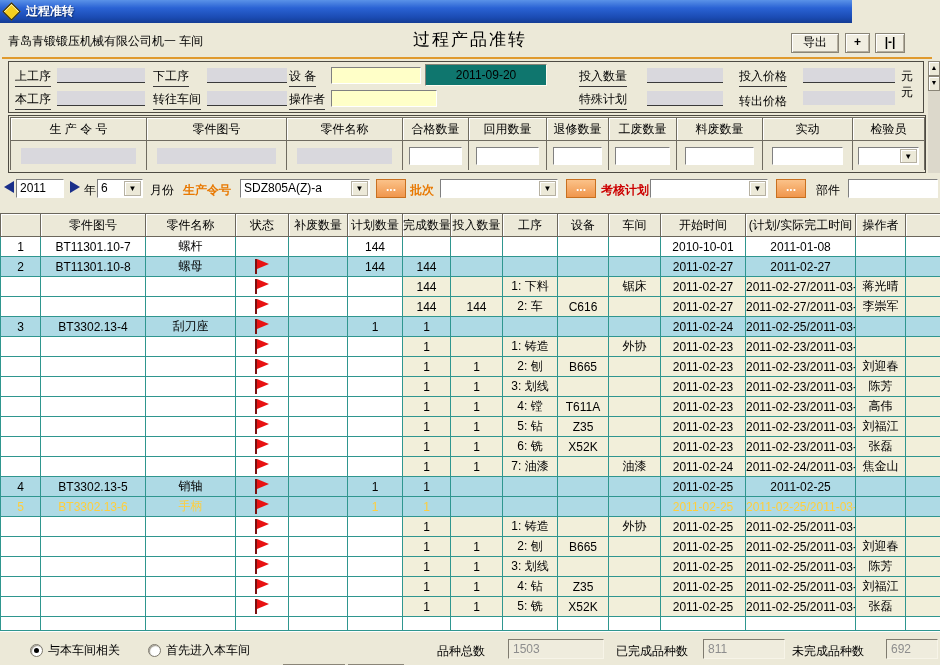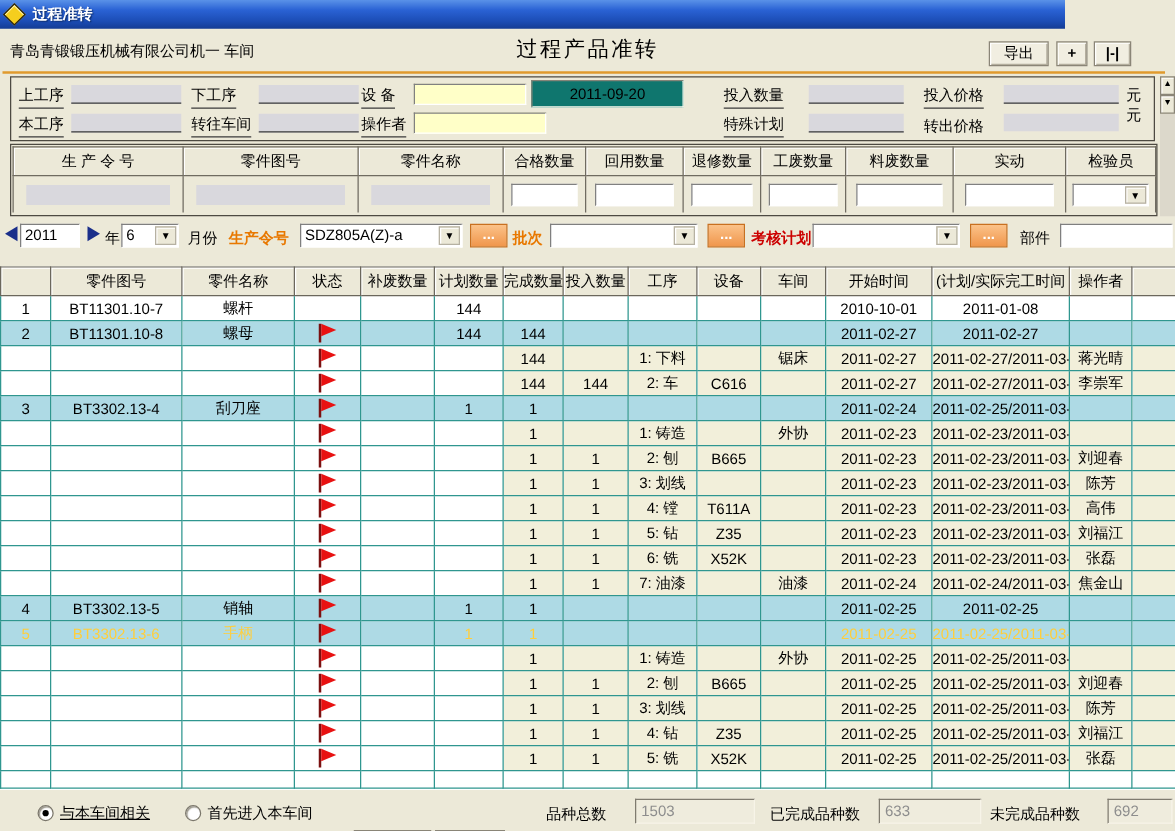--- a/index.html
+++ b/index.html
@@ -617,31 +617,31 @@
             <td></td>
             <td></td>
             <td></td>
             <td></td>
           </tr>
         </tbody>
     </table>
   </div>
 
   <div class="footer">
-    <span class="radio" style="left:30px;text-decoration:underline;">
+    <span class="radio" style="left:30px;">
       <span class="rdot sel"></span>
       <span>与本车间相关</span>
     </span>
     <span class="radio" style="left:148px;">
       <span class="rdot"></span>
       <span>首先进入本车间</span>
     </span>
     <span class="btn fbtn" style="left:283px;width:62px;">变更...</span>
     <span class="btn fbtn" style="left:348px;width:56px;">全部...</span>
     <span class="flbl" style="left:437px;">品种总数</span>
     <span class="ffield" style="left:508px;width:96px;">1503</span>
     <span class="flbl" style="left:616px;">已完成品种数</span>
-    <span class="ffield" style="left:703px;width:82px;">633</span>
+    <span class="ffield" style="left:703px;width:82px;">811</span>
     <span class="flbl" style="left:792px;">未完成品种数</span>
     <span class="ffield" style="left:886px;width:52px;">692</span>
   </div>
 
 </div>
 
 </body></html>

